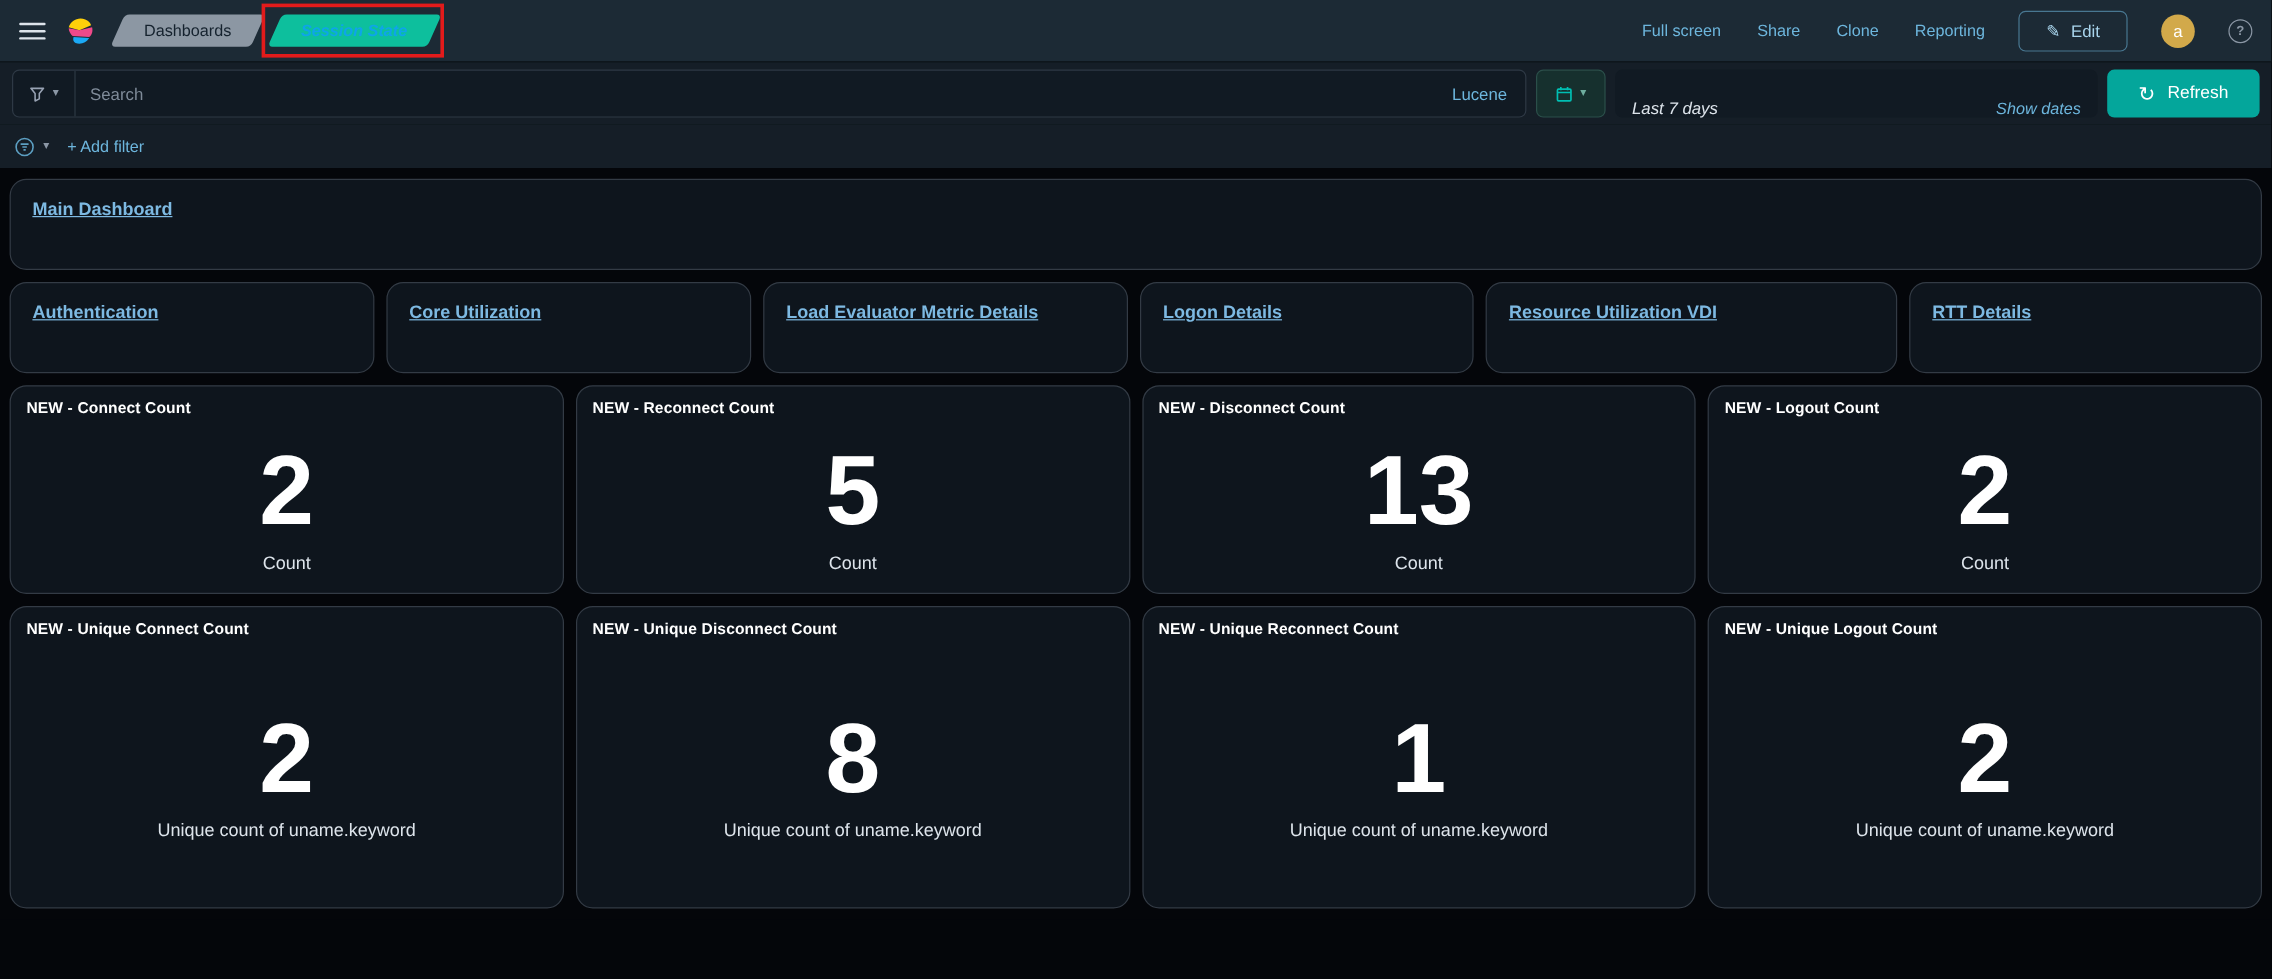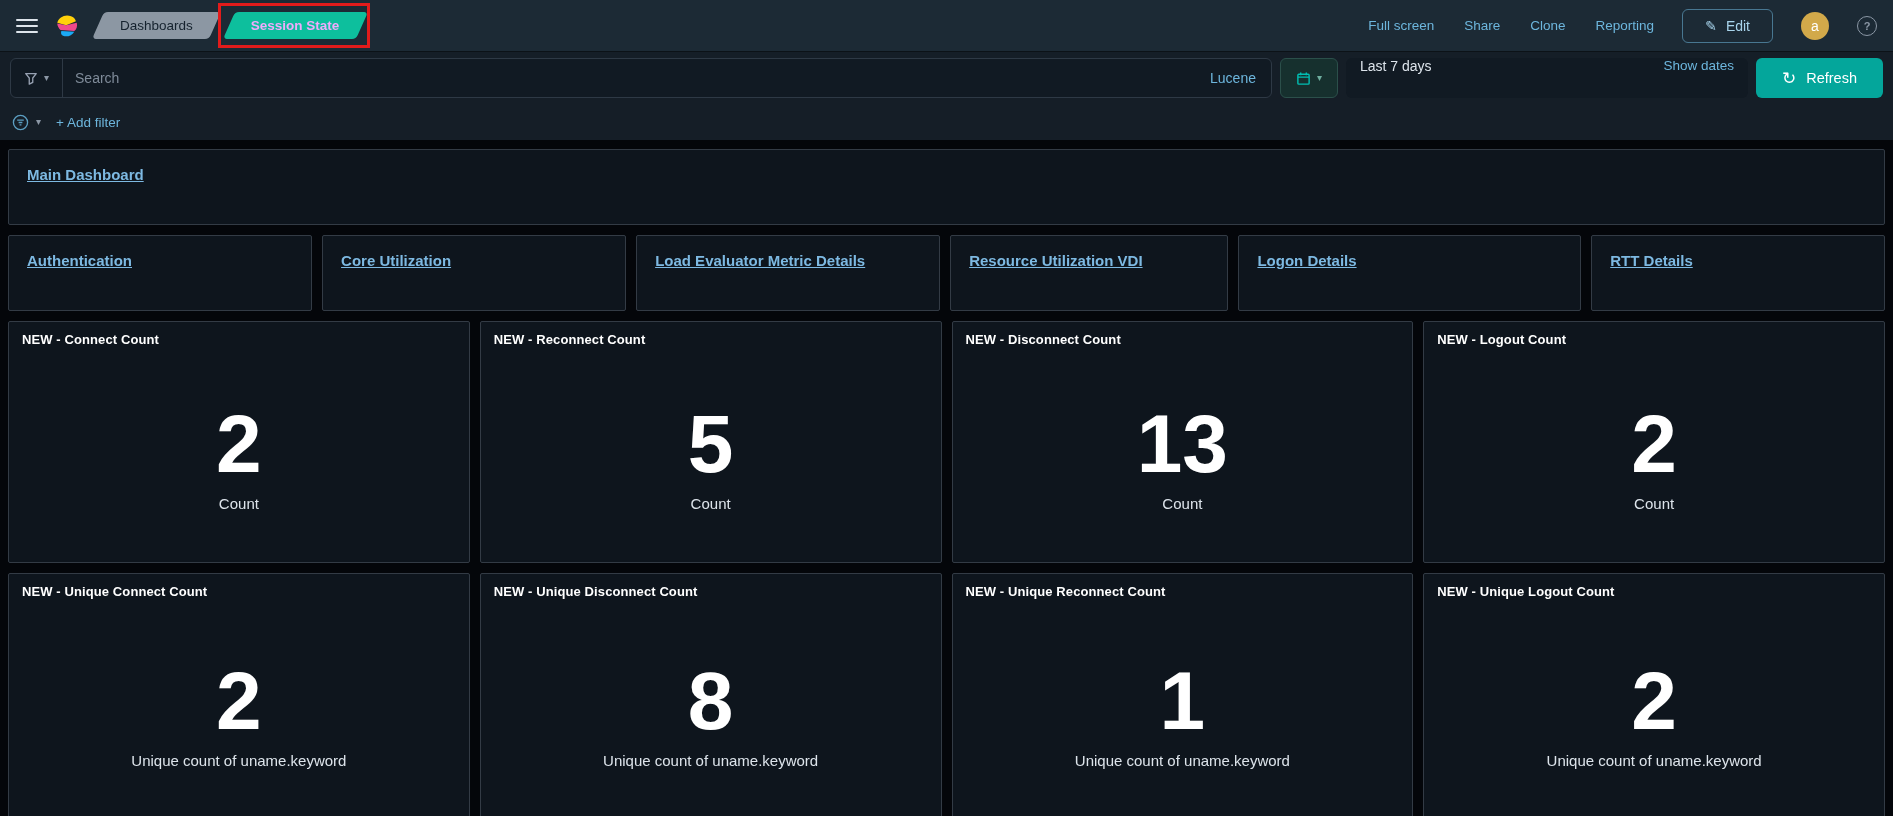--- a/index.html
+++ b/index.html
@@ -23,67 +23,67 @@
   
   .top-header{height:52px;background:var(--header-bg);display:flex;align-items:center;padding:0 16px;border-bottom:1px solid #0c1217;}
   .menu-btn{width:22px;display:flex;flex-direction:column;gap:4px;padding:4px 0;margin-right:16px;}
   .menu-btn .bar{height:2px;background:#dde4eb;border-radius:1px;}
   .logo{margin-right:18px;display:flex;align-items:center;}
   .breadcrumbs{display:flex;align-items:center;gap:8px;}
   .crumb{position:relative;padding:6px 22px;font-size:13.5px;color:#15222e;white-space:nowrap;}
   .crumb::before{content:"";position:absolute;inset:0;transform:skewX(-24deg);border-radius:4px;background:var(--crumb-bg);}
   .crumb span{position:relative;}
   .crumb-dashboards{--crumb-bg:#8c97a3;}
-  .crumb-active{--crumb-bg:#0dbf9d;font-weight:700;color:#f0abfc;}
+  .crumb-active{--crumb-bg:#0dbf9d;font-weight:700;color:#0ea5e9;font-style:italic;}
   .crumb-wrap{position:relative;margin-left:6px;}
   .red-box{position:absolute;top:-9px;bottom:-9px;left:-11px;right:-9px;border:3px solid #e21b1b;pointer-events:none;}
   .h-spacer{flex:1;}
   .header-actions{display:flex;align-items:center;gap:30px;margin-right:10px;text-align:right;}
   .header-link{color:var(--link);font-size:13.5px;}
   .edit-btn{display:flex;align-items:center;gap:9px;margin-left:18px;border:1px solid rgba(109,182,221,.55);border-radius:6px;padding:8px 22px;color:#a8d4ec;font-size:14px;}
   .pencil{font-size:14px;line-height:1;}
   .avatar{width:28px;height:28px;border-radius:50%;background:#d2a94a;color:#fff;display:flex;align-items:center;justify-content:center;font-size:14px;margin-left:28px;}
   .help{width:20px;height:20px;border-radius:50%;border:1.5px solid var(--muted);color:var(--muted);display:flex;align-items:center;justify-content:center;font-size:11px;margin-left:28px;font-weight:700;}
 
   
   .query-row{height:52px;background:var(--bar-bg);display:flex;align-items:center;gap:8px;padding:0 10px;}
   .search-group{flex:1;display:flex;align-items:center;height:40px;background:var(--input-bg);border:1px solid var(--input-border);border-radius:6px;}
   .sq-btn{display:flex;align-items:center;gap:6px;padding:0 13px;height:100%;border-right:1px solid var(--input-border);}
   .caret{font-size:10px;color:var(--muted);line-height:1;}
   .search-input{flex:1;background:transparent;border:none;outline:none;color:var(--text);font-size:14px;padding:0 12px;height:100%;}
   .search-input::placeholder{color:#7f8b99;}
   .lucene{color:var(--link);font-size:14px;padding:0 15px;}
   .cal-btn{display:flex;align-items:center;justify-content:center;gap:6px;width:58px;height:40px;background:#16302e;border:1px solid #2b4f4a;border-radius:6px;}
   .cal-btn .caret{color:#6fae9f;}
-  .date-display{width:402px;height:40px;display:flex;align-items:flex-start;background:var(--input-bg);border-radius:6px;padding:0 14px;}
+  .date-display{width:402px;height:40px;display:flex;align-items:flex-end;background:var(--input-bg);border-radius:6px;padding:0 14px;font-style:italic;}
   .date-text{font-size:14px;color:var(--text);}
   .d-spacer{flex:1;}
   .show-dates{color:var(--link);font-size:13.5px;}
   .refresh-btn{display:flex;align-items:center;gap:10px;height:40px;padding:0 26px;background:#04a69b;border-radius:6px;color:#fff;font-size:14.5px;}
   .refresh-icon{font-size:17px;line-height:1;}
 
   
   .filter-row{height:36px;background:var(--bar-bg);display:flex;align-items:center;padding:0 12px;gap:7px;border-bottom:1px solid #02040
 
 6;}
   .filter-circle-icon{display:flex;}
   .add-filter{color:var(--link);font-size:13.5px;margin-left:8px;}
 
   
   .content{padding:9px 8px;display:flex;flex-direction:column;gap:10px;background:#04060a;}
-  .panel{background:var(--panel-bg);border:1px solid var(--panel-border);border-radius:2px;}
+  .panel{background:var(--panel-bg);border:1px solid var(--panel-border);border-radius:14px;}
   .link-panel{height:76px;padding:16px 18px;}
   .panel-link{color:#7db9e2;font-weight:700;font-size:15px;text-decoration:underline;}
   .links-row{display:flex;gap:10px;}
   .links-row .panel{flex:1.03;}
   .links-row .panel:nth-child(4){flex:0.93;}
   .links-row .panel:nth-child(5){flex:1.18;}
   .links-row .panel:nth-child(6){flex:0.99;}
   .metrics-row{display:flex;gap:10px;}
-  .metric-panel{flex:1;height:242px;position:relative;display:flex;flex-direction:column;}
+  .metric-panel{flex:1;height:174px;position:relative;display:flex;flex-direction:column;}
   .metrics-row-2 .metric-panel{height:252px;}
   .metric-title{position:absolute;top:10px;left:13px;font-size:13px;font-weight:700;color:#fff;letter-spacing:.1px;}
   .metric-body{flex:1;display:flex;flex-direction:column;align-items:center;justify-content:center;padding-top:30px;}
   .metric-value{font-size:82px;font-weight:700;color:#fff;line-height:1;}
   .metric-label{margin-top:10px;font-size:15px;color:#dde4eb;}
 </style>
 </head>
 <body>
 
 <div class="app">
@@ -181,24 +181,24 @@
       <section class="panel link-panel">
         <a class="panel-link">Authentication</a>
       </section>
       <section class="panel link-panel">
         <a class="panel-link">Core Utilization</a>
       </section>
       <section class="panel link-panel">
         <a class="panel-link">Load Evaluator Metric Details</a>
       </section>
       <section class="panel link-panel">
+        <a class="panel-link">Logon Details</a>
+      </section>
+      <section class="panel link-panel">
         <a class="panel-link">Resource Utilization VDI</a>
-      </section>
-      <section class="panel link-panel">
-        <a class="panel-link">Logon Details</a>
       </section>
       <section class="panel link-panel">
         <a class="panel-link">RTT Details</a>
       </section>
     </div>
 
     <div class="metrics-row">
       <section class="panel metric-panel">
         <h3 class="metric-title">NEW - Connect Count</h3>
         <div class="metric-body">

